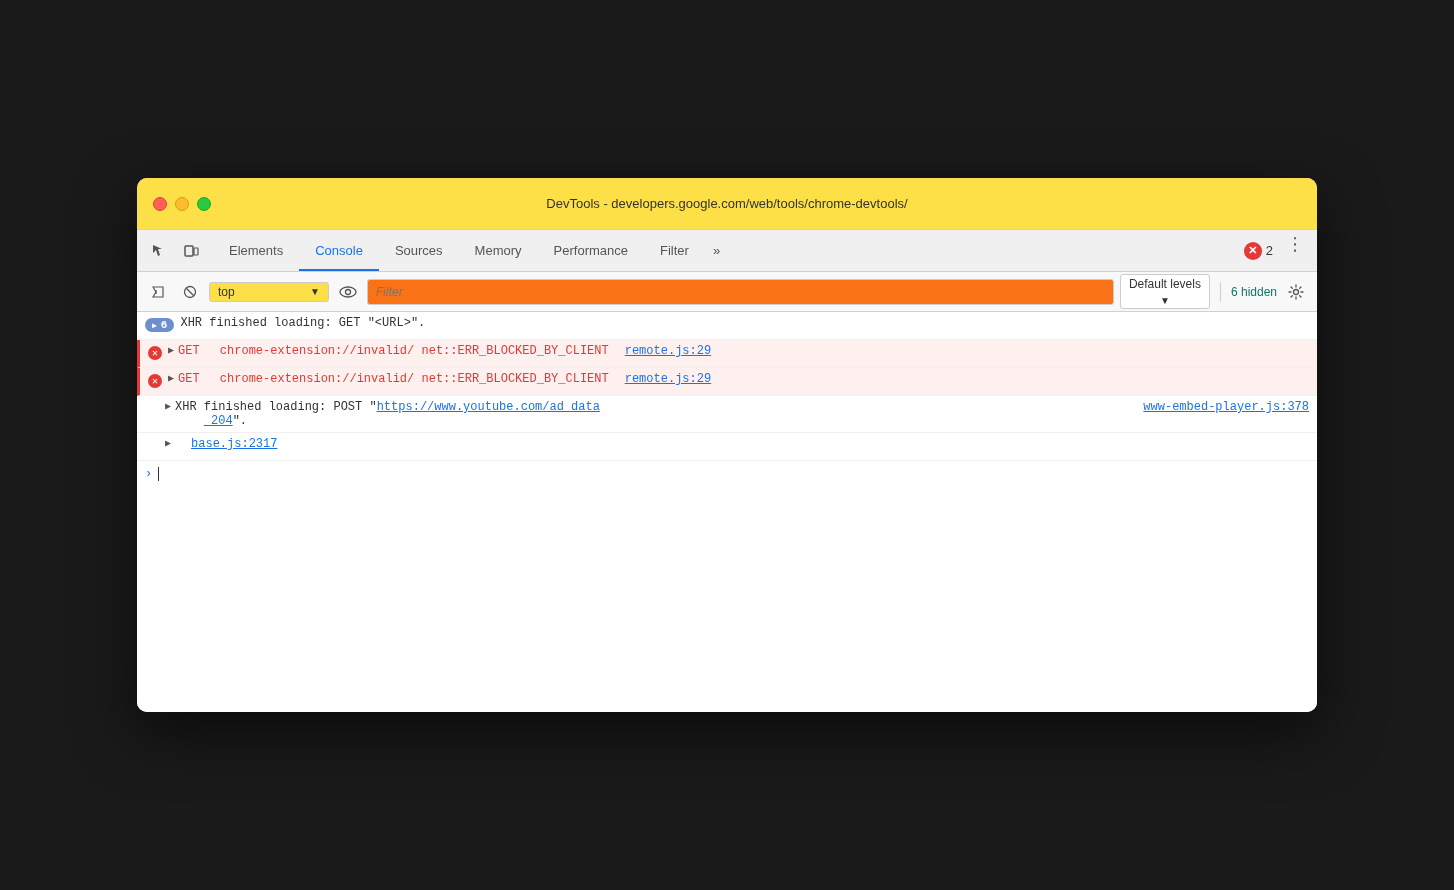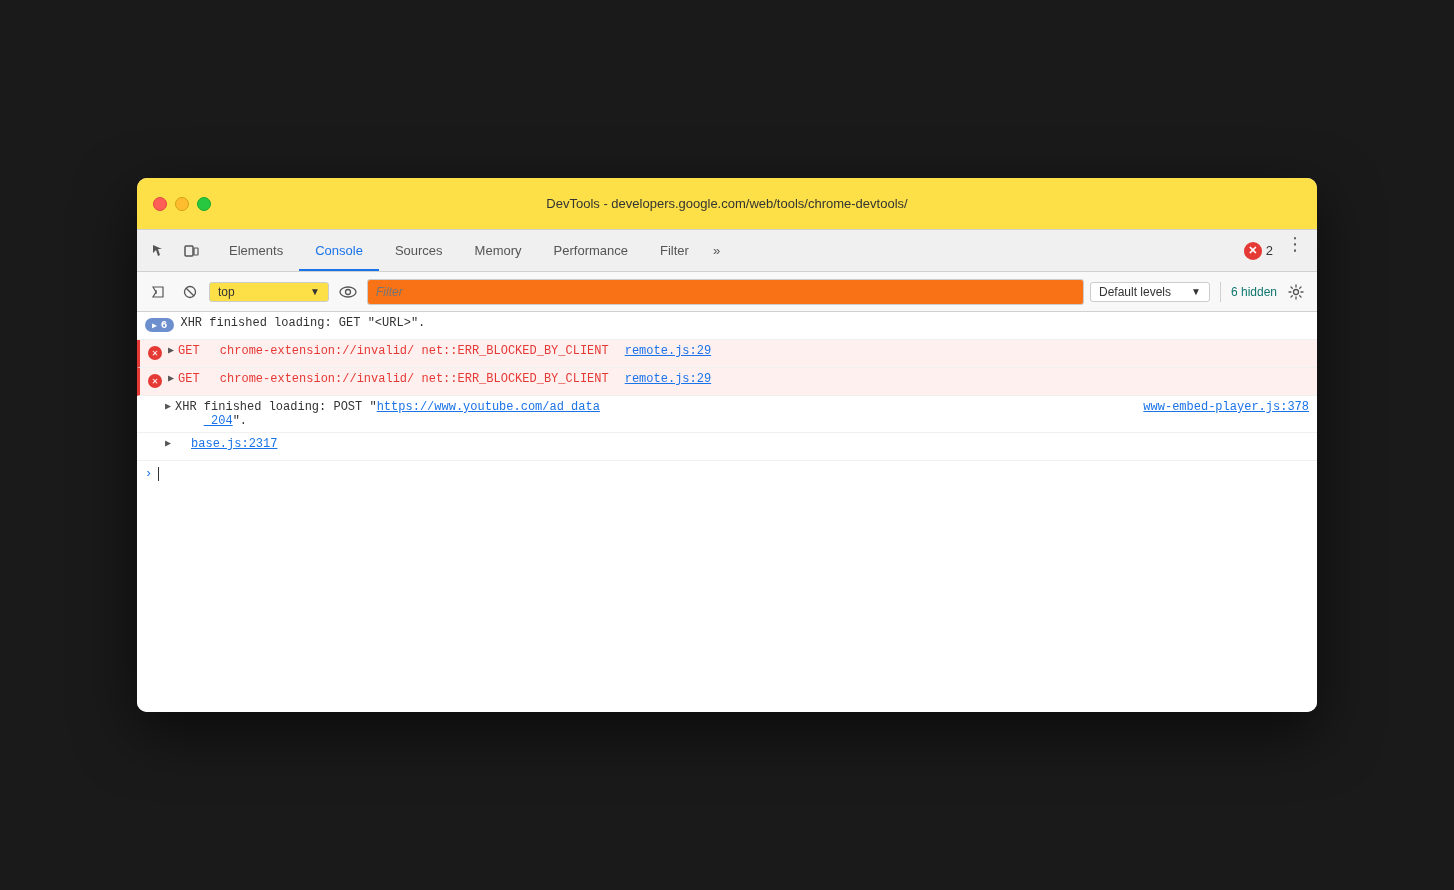--- a/index.html
+++ b/index.html
@@ -188,28 +188,29 @@
       border-radius: 3px;
       padding: 0 8px;
       font-size: 12px;
       color: #333;
       background: #f97316;
       font-style: italic;
     }
     .levels-btn {
       display: flex;
       align-items: center;
-      gap: 20px;
+      gap: 4px;
       background: white;
       border: 1px solid #ccc;
       border-radius: 3px;
       padding: 2px 8px;
       font-size: 12px;
       color: #333;
       cursor: pointer;
+      flex-direction: column;
     }
     .divider-v {
       width: 1px;
       height: 20px;
       background: #d0d0d0;
       margin: 0 4px;
     }
     .hidden-count {
       font-size: 12px;
       color: #0f766e;

